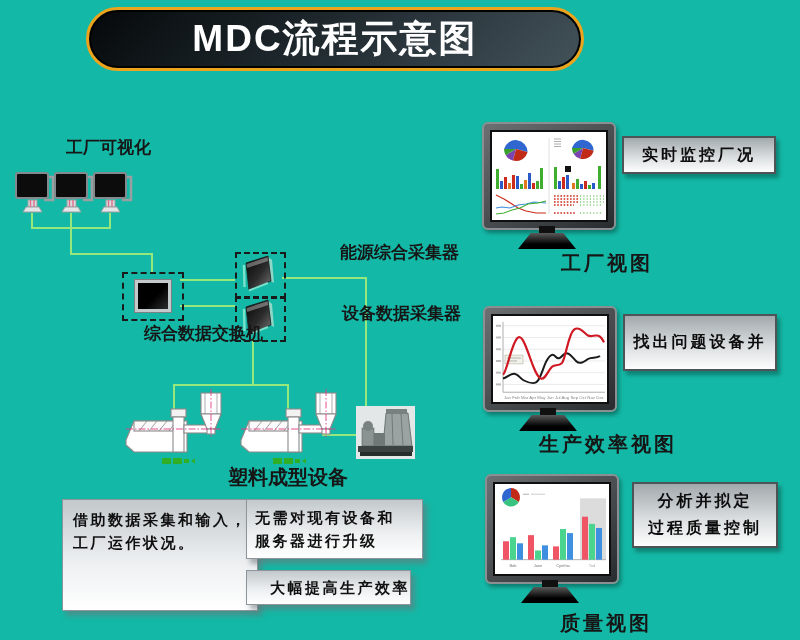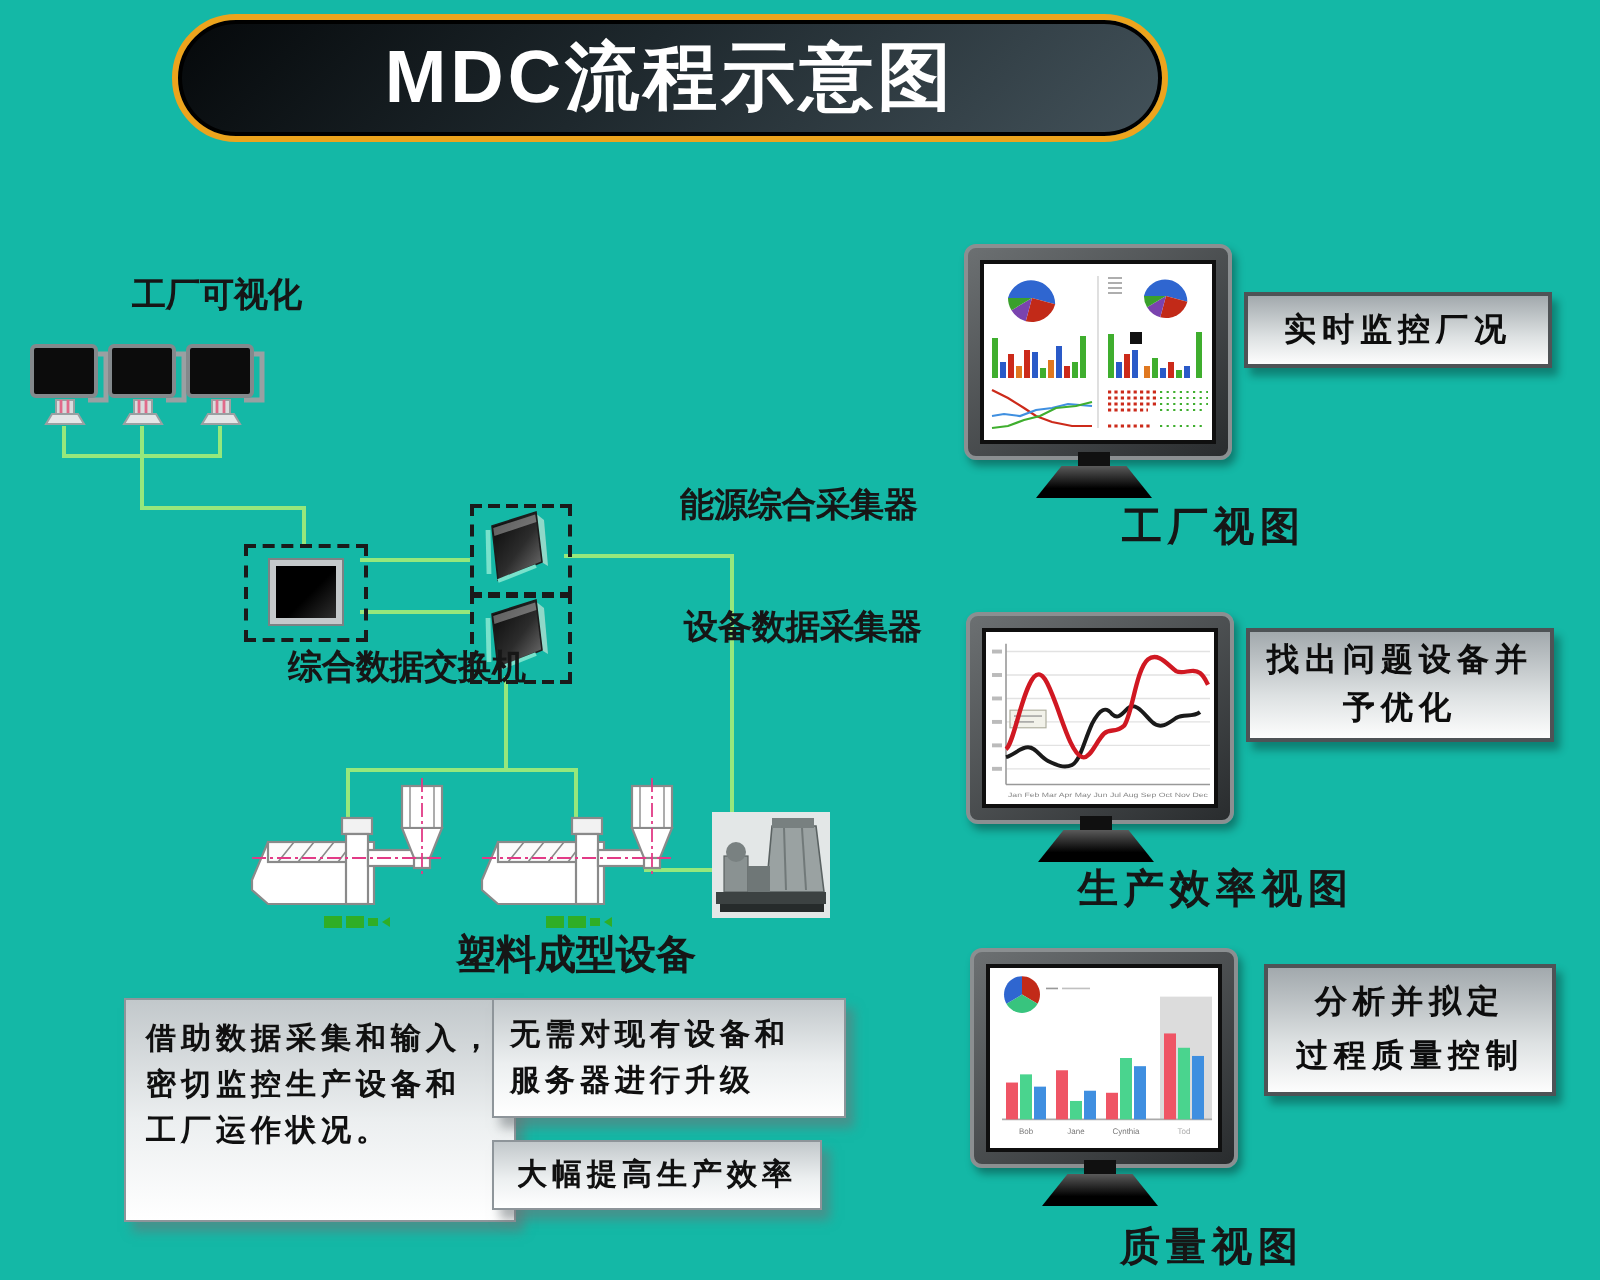--- a/index.html
+++ b/index.html
@@ -151,28 +151,27 @@
   <div class="lbl" style="left:180px;top:464px;font-size:20px">塑料成型设备</div>
 
   <div class="box-dashed" style="left:122px;top:272px;width:58px;height:45px">
     <div class="switch-screen"></div>
   </div>
   <div class="box-dashed" style="left:235px;top:252px;width:47px;height:43px"></div>
   <div class="box-dashed" style="left:235px;top:296px;width:47px;height:42px"></div>
 
   <div class="benefit" style="left:62px;top:499px;width:178px;height:86px;padding:8px 6px 16px 10px;font-size:15px">
     <div class="line">借助数据采集和输入，</div>
-    <div class="line">密切监控生产设备和</div>
     <div class="line">工厂运作状况。</div>
   </div>
   <div class="benefit" style="left:246px;top:499px;width:163px;height:52px;padding:6px 4px 0 8px;font-size:15px">
     <div class="line">无需对现有设备和</div>
     <div class="line">服务器进行升级</div>
   </div>
-  <div class="benefit" style="left:246px;top:570px;width:163px;height:33px;padding:0;font-size:15px;display:flex;align-items:center;justify-content:center">
+  <div class="benefit" style="left:246px;top:570px;width:163px;height:33px;padding:0;font-size:15px;display:flex;align-items:center;justify-content:flex-end">
     <div class="line">大幅提高生产效率</div>
   </div>
 
   <div class="monitor" style="left:482px;top:122px;width:130px;height:104px">
     <div class="screen">
       <svg viewBox="0 0 114 88" preserveAspectRatio="none">
         <rect width="114" height="88" fill="#fff"></rect>
         <line x1="57" y1="6" x2="57" y2="82" stroke="#d8d8d8" stroke-width="0.8"></line>
         <use href="#pieA" transform="translate(24,17)"></use>
         <use href="#pieA" transform="translate(91,16) scale(0.92)"></use>
@@ -229,21 +228,21 @@
             <line x1="88" y1="81" x2="110" y2="81"></line>
           </g>
         </g>
       </svg>
     </div>
   </div>
   <div class="neck" style="left:539px;top:226px"></div>
   <div class="base" style="left:518px;top:233px"></div>
   <div class="lbl mon-label" style="left:513px;top:250px">工厂视图</div>
 
-  <div class="note" style="left:622px;top:146px;width:150px;height:34px">
+  <div class="note" style="left:622px;top:136px;width:150px;height:34px">
     <div class="line">实时监控厂况</div>
   </div>
 
   <div class="monitor" style="left:483px;top:306px;width:130px;height:102px">
     <div class="screen">
       <svg viewBox="0 0 114 88" preserveAspectRatio="none">
         <rect width="114" height="88" fill="#fff"></rect>
         <g stroke="#e2e2e2" stroke-width="0.7">
           <line x1="10" y1="10" x2="112" y2="10"></line>
             <line x1="10" y1="22" x2="112" y2="22"></line>
@@ -270,21 +269,20 @@
         <text x="11" y="84.5" font-size="3.2" fill="#888" textLength="100" lengthAdjust="spacingAndGlyphs">Jan Feb Mar Apr May Jun Jul Aug Sep Oct Nov Dec</text>
       </svg>
     </div>
   </div>
   <div class="neck" style="left:540px;top:408px"></div>
   <div class="base" style="left:519px;top:415px"></div>
   <div class="lbl mon-label" style="left:491px;top:431px">生产效率视图</div>
 
   <div class="note" style="left:623px;top:314px;width:150px;height:53px">
     <div class="line">找出问题设备并</div>
-    <div class="line">予优化</div>
   </div>
 
   <div class="monitor" style="left:485px;top:474px;width:130px;height:106px">
     <div class="screen">
       <svg viewBox="0 0 114 88" preserveAspectRatio="none">
         <rect width="114" height="88" fill="#fff"></rect>
         <rect x="85" y="14" width="26" height="60" fill="#dcdcdc"></rect>
         <g transform="translate(16,13)">
           <path d="M0,0 L0,-9 A9,9 0 0 1 7.79,4.5 Z" fill="#c22a18"></path>
           <path d="M0,0 L7.79,4.5 A9,9 0 0 1 -7.79,4.5 Z" fill="#38c47e"></path>

